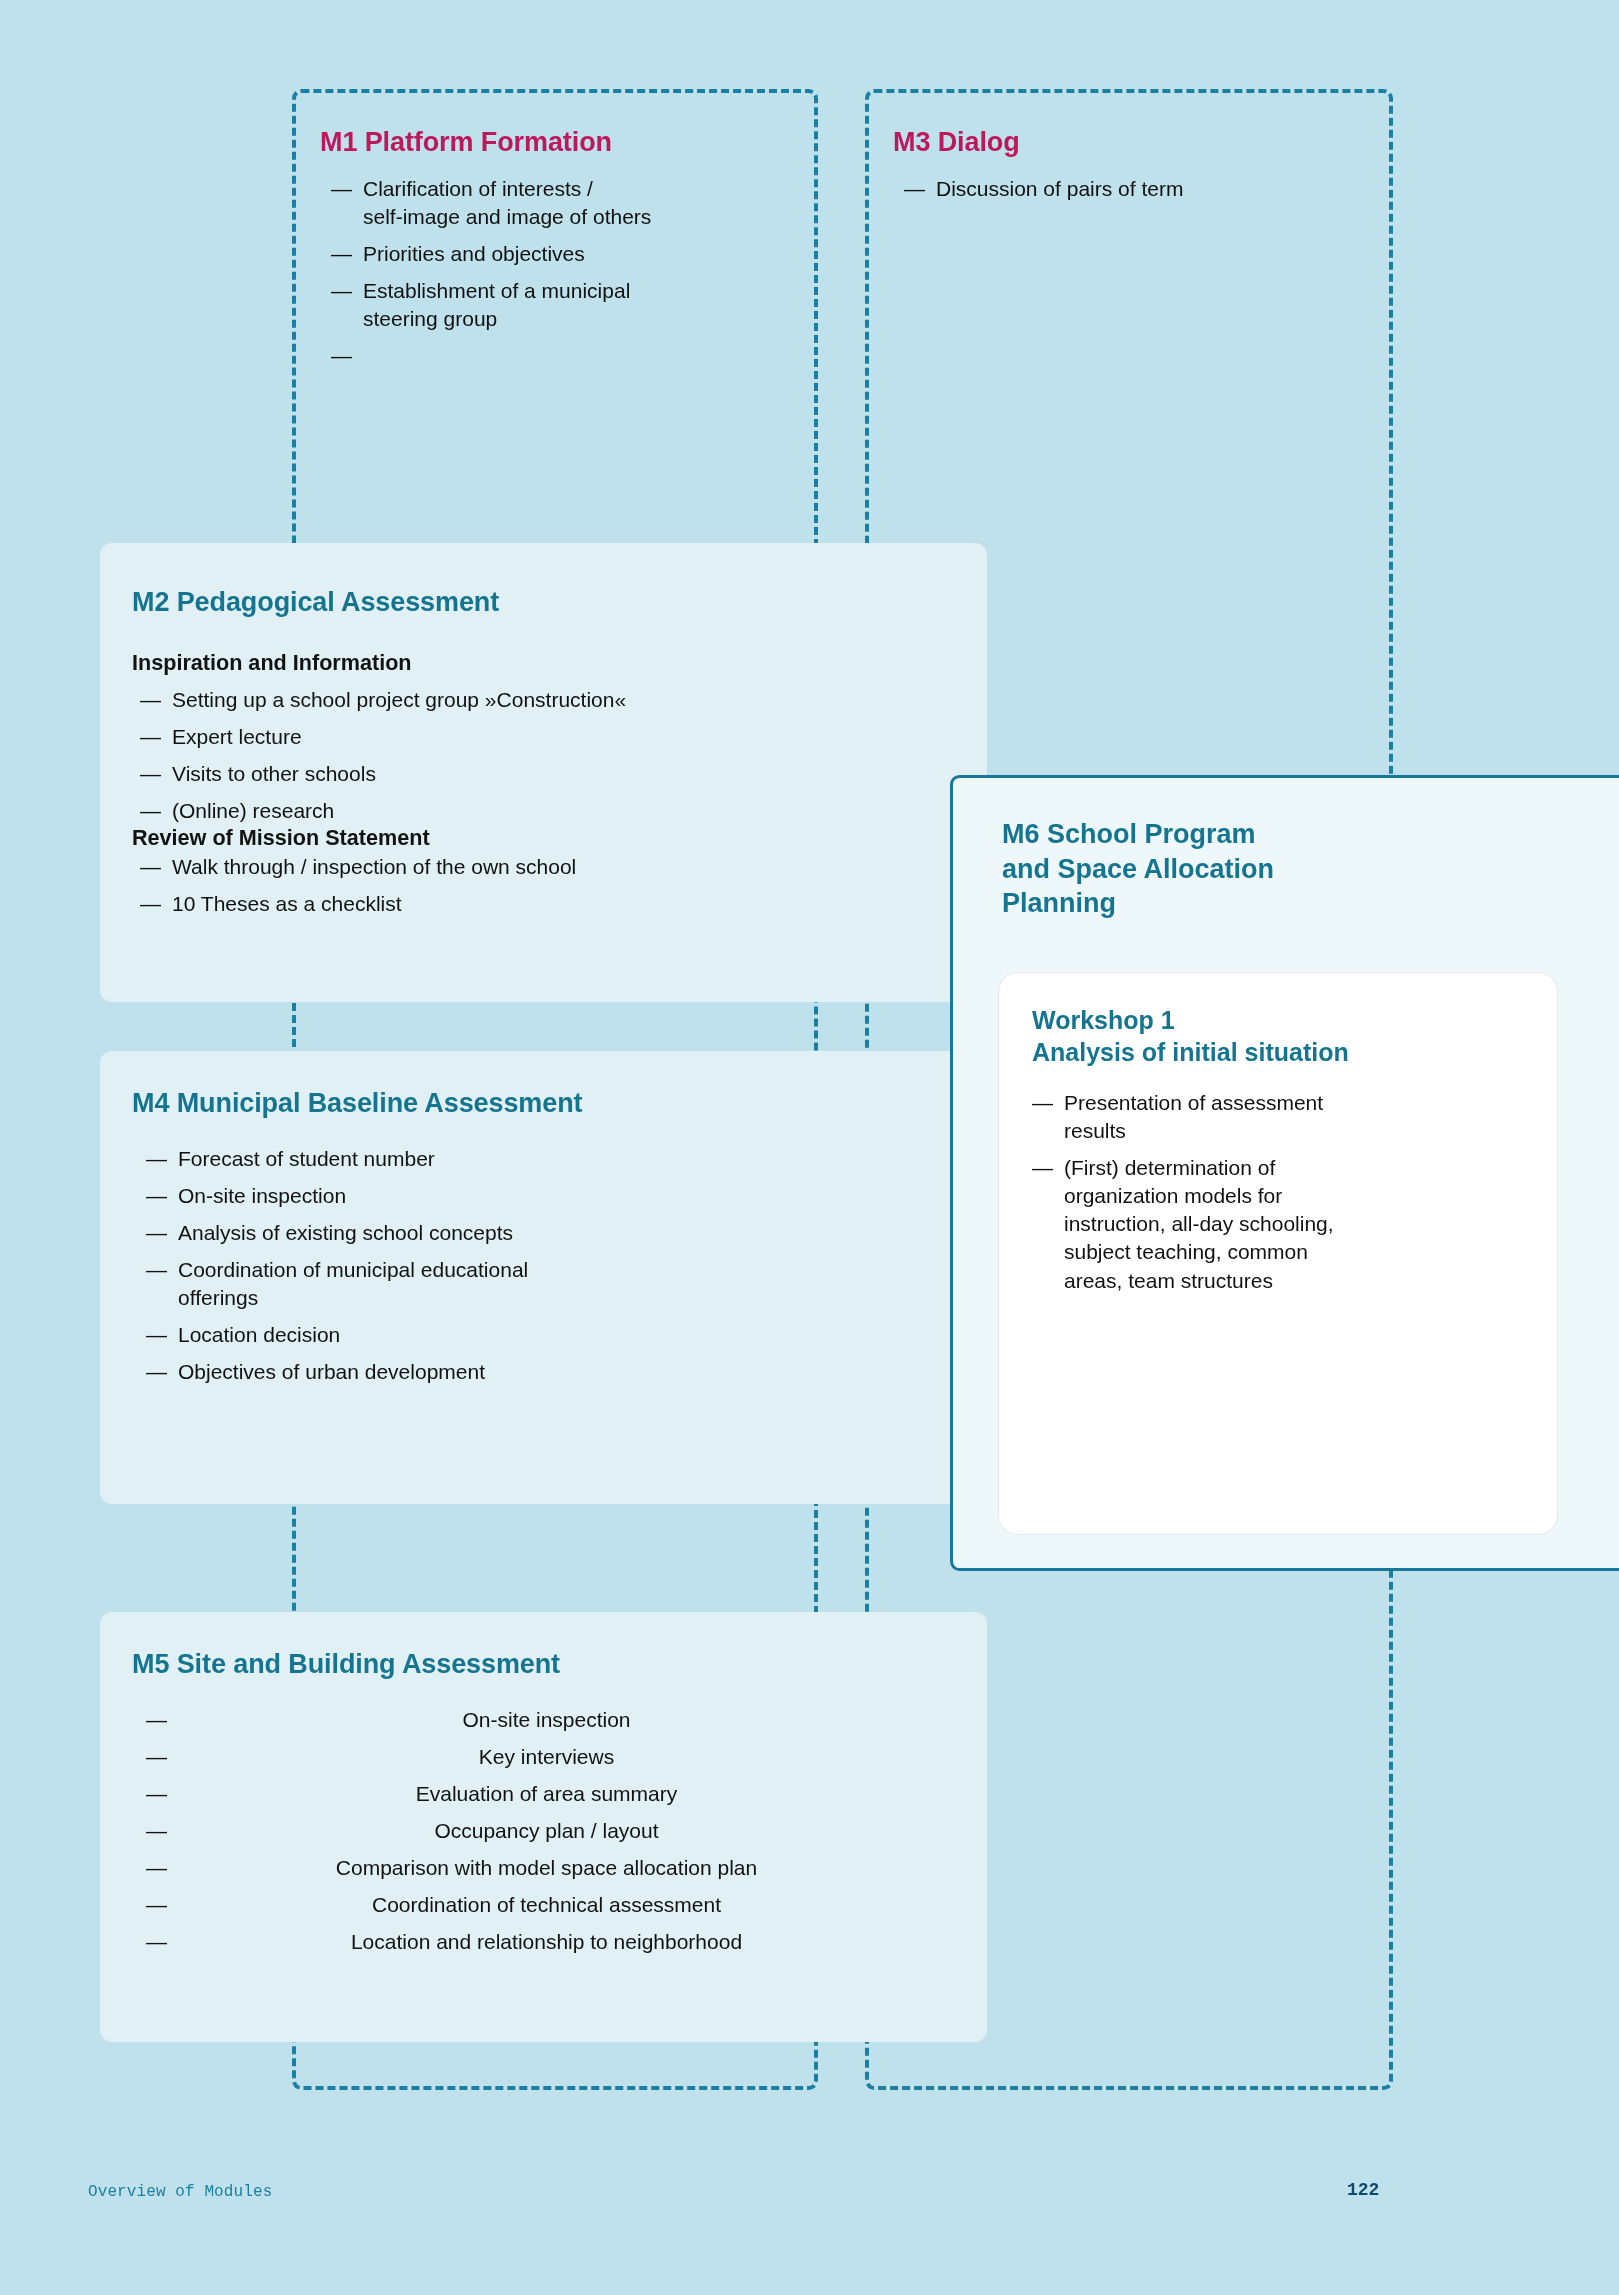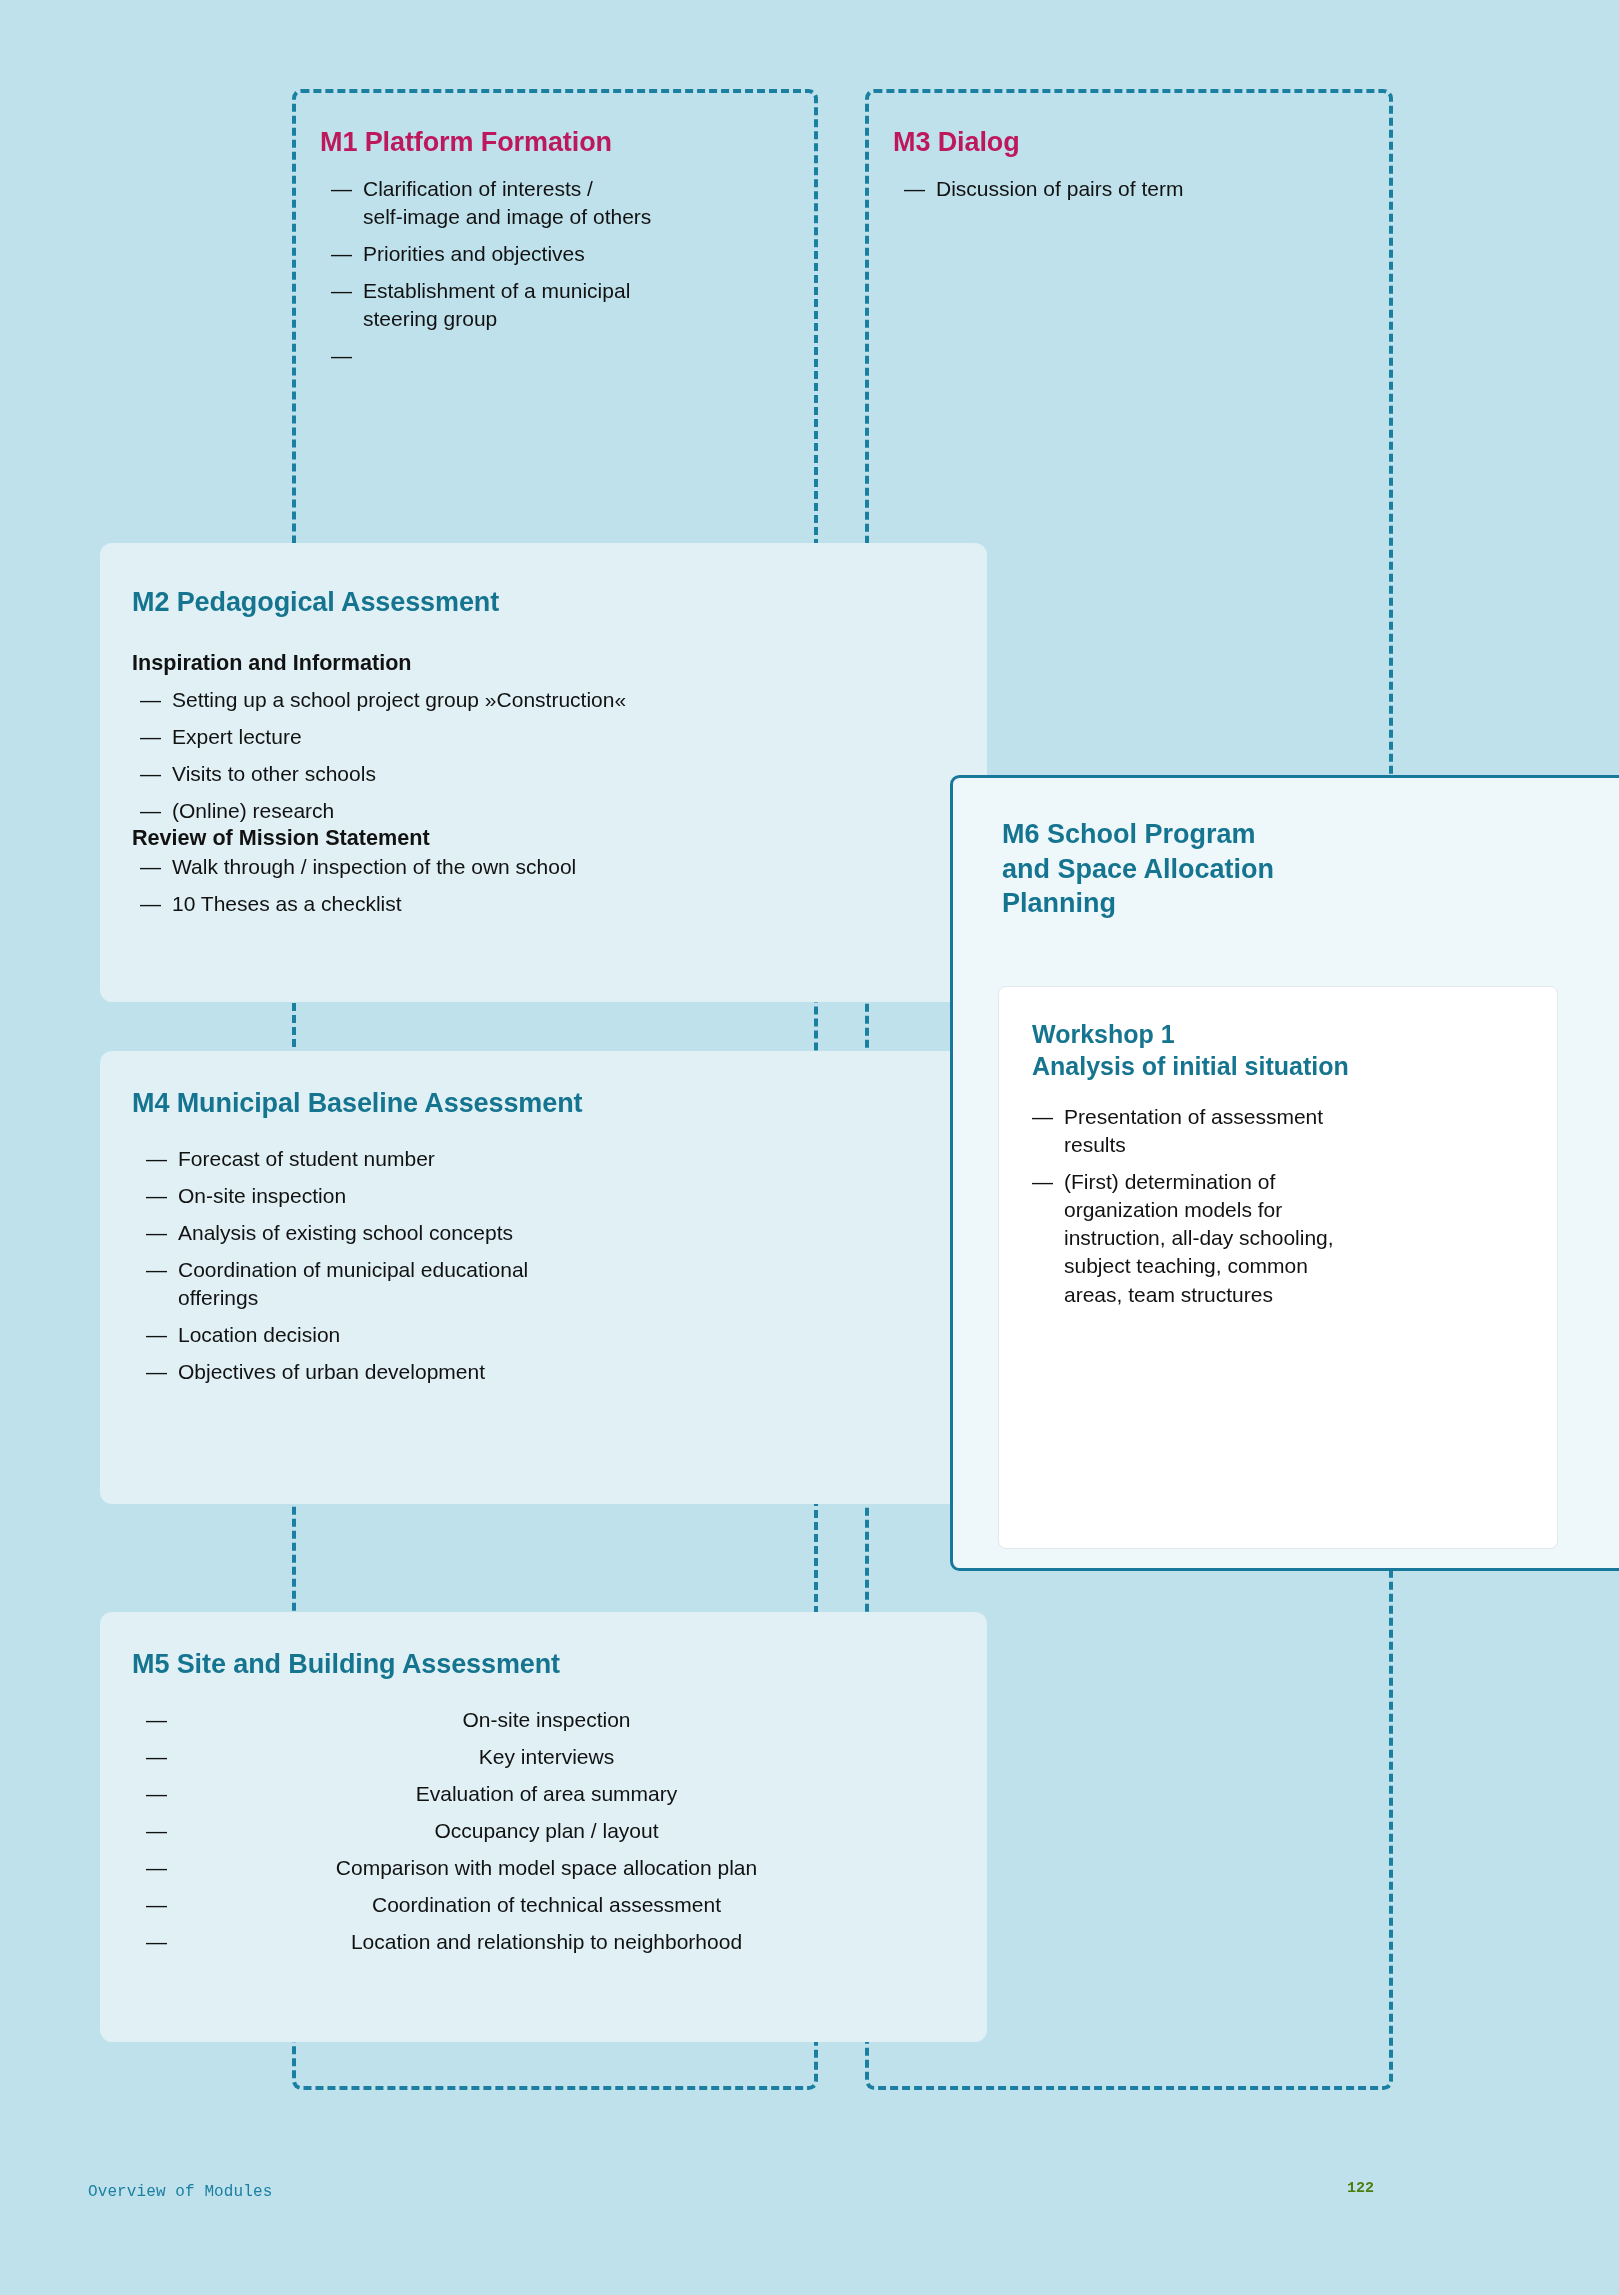--- a/index.html
+++ b/index.html
@@ -132,26 +132,26 @@
     font-size: 27px;
     font-weight: bold;
     line-height: 1.28;
     width: 351px;
   }
 
   
   #card-workshop {
     position: absolute;
     left: 45px;
-    top: 208px;
+    top: 194px;
     width: 560px;
     height: 563px;
     background: #ffffff;
     border: 0.7px solid #e2e9ec;
-    border-radius: 8px;
+    border-radius: 20px;
     box-sizing: border-box;
     z-index: 6;
   }
   #card-workshop .card-title {
     position: absolute;
     left: 33px;
     top: 32px;
     color: #15748f;
     font-size: 25px;
     font-weight: bold;
@@ -180,22 +180,22 @@
     left: 80px;
     top: 0;
     color: #1a7fa0;
     font-size: 16px;
     letter-spacing: 0.1px;
   }
   #footer .footer-page {
     position: absolute;
     left: 1339px;
     top: -2.7px;
-    color: #4d7c0f;
-    font-size: 15px;
+    color: #0c4a6e;
+    font-size: 18px;
     font-weight: bold;
     text-align: right;
   }
 </style>
 </head>
 <body>
 
 <div class="page">
 
   <div class="dashed-box" id="box-m1">

